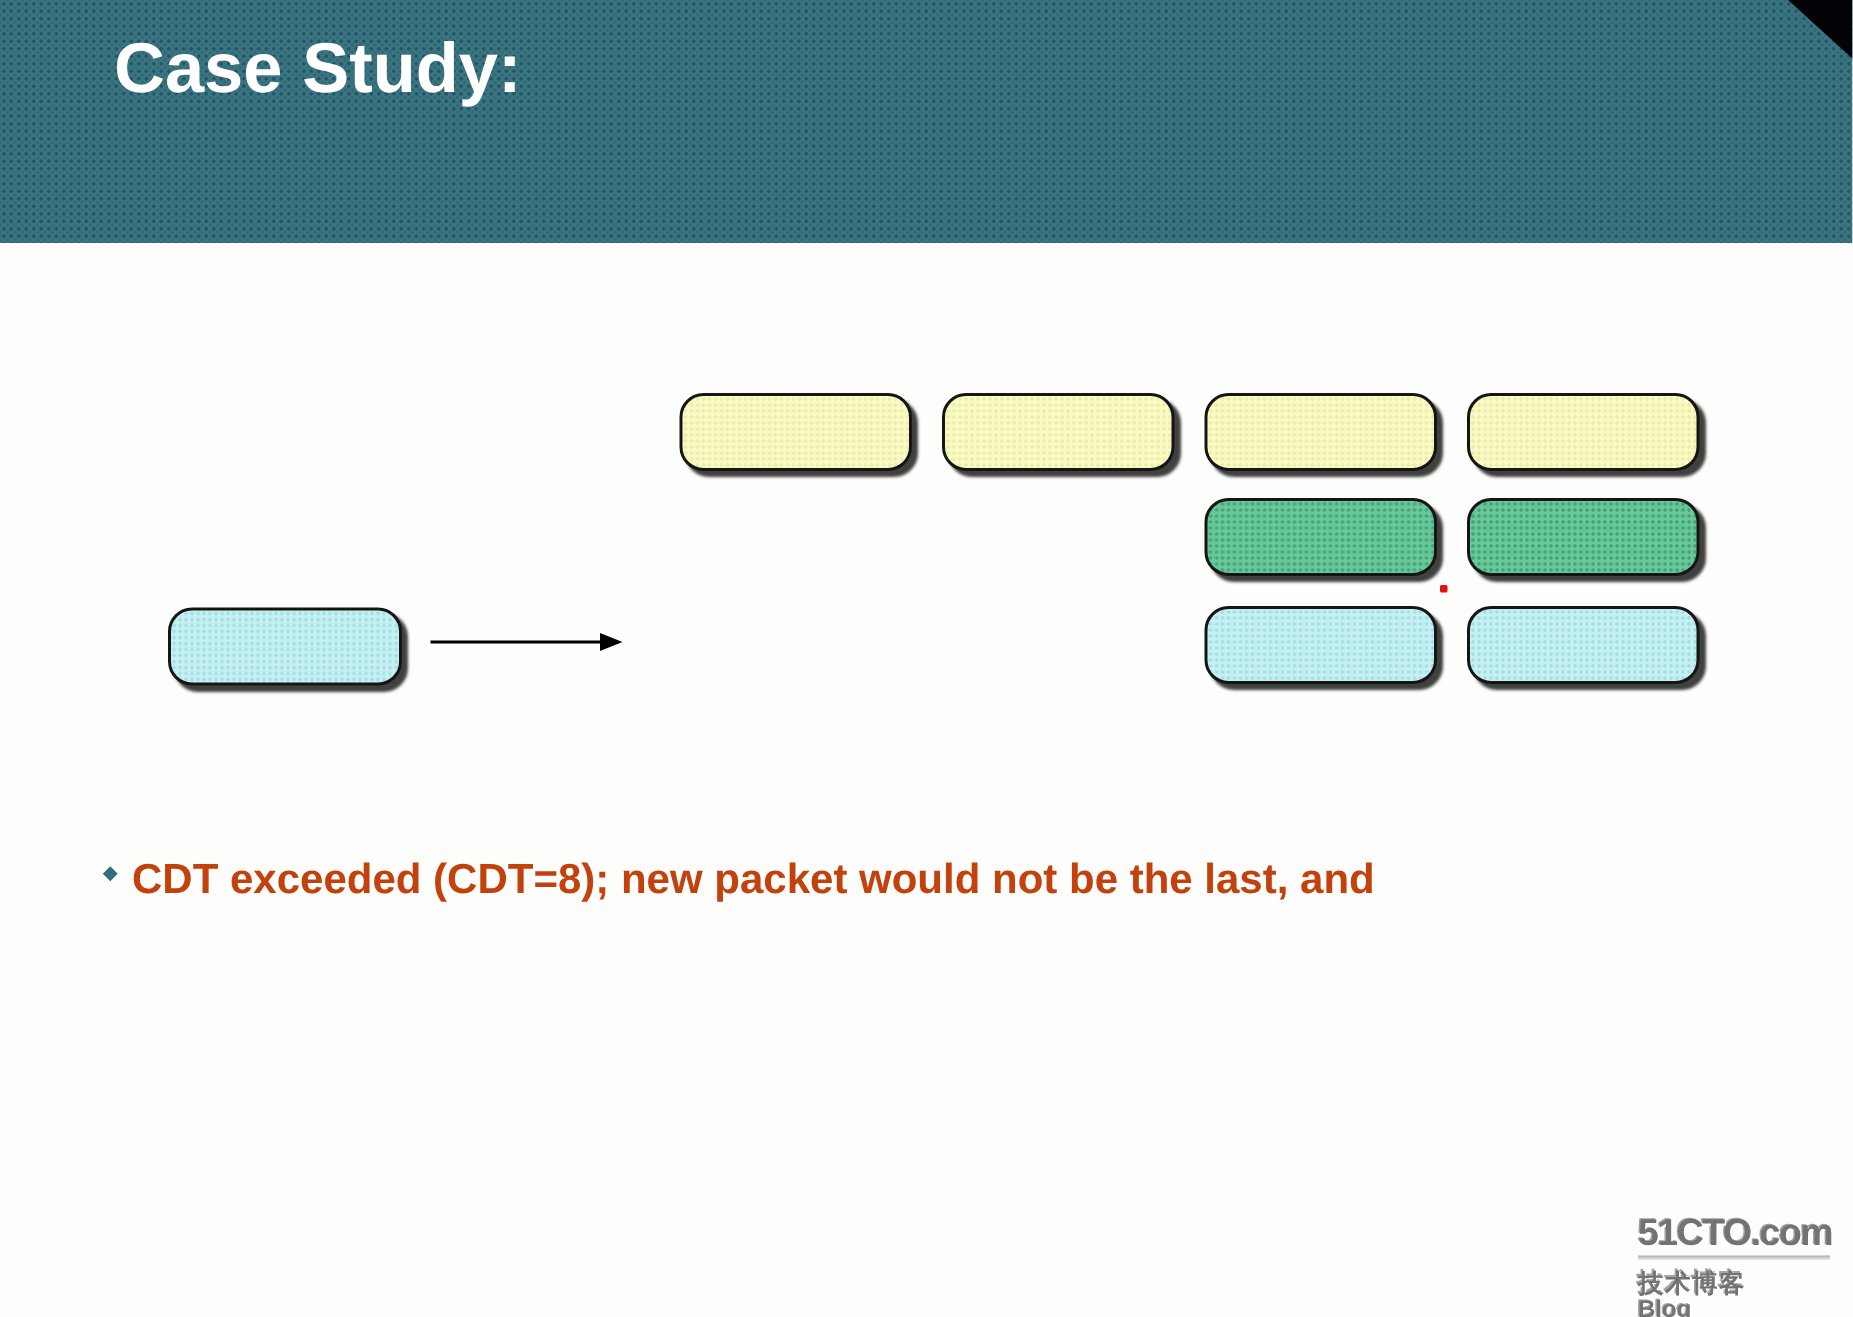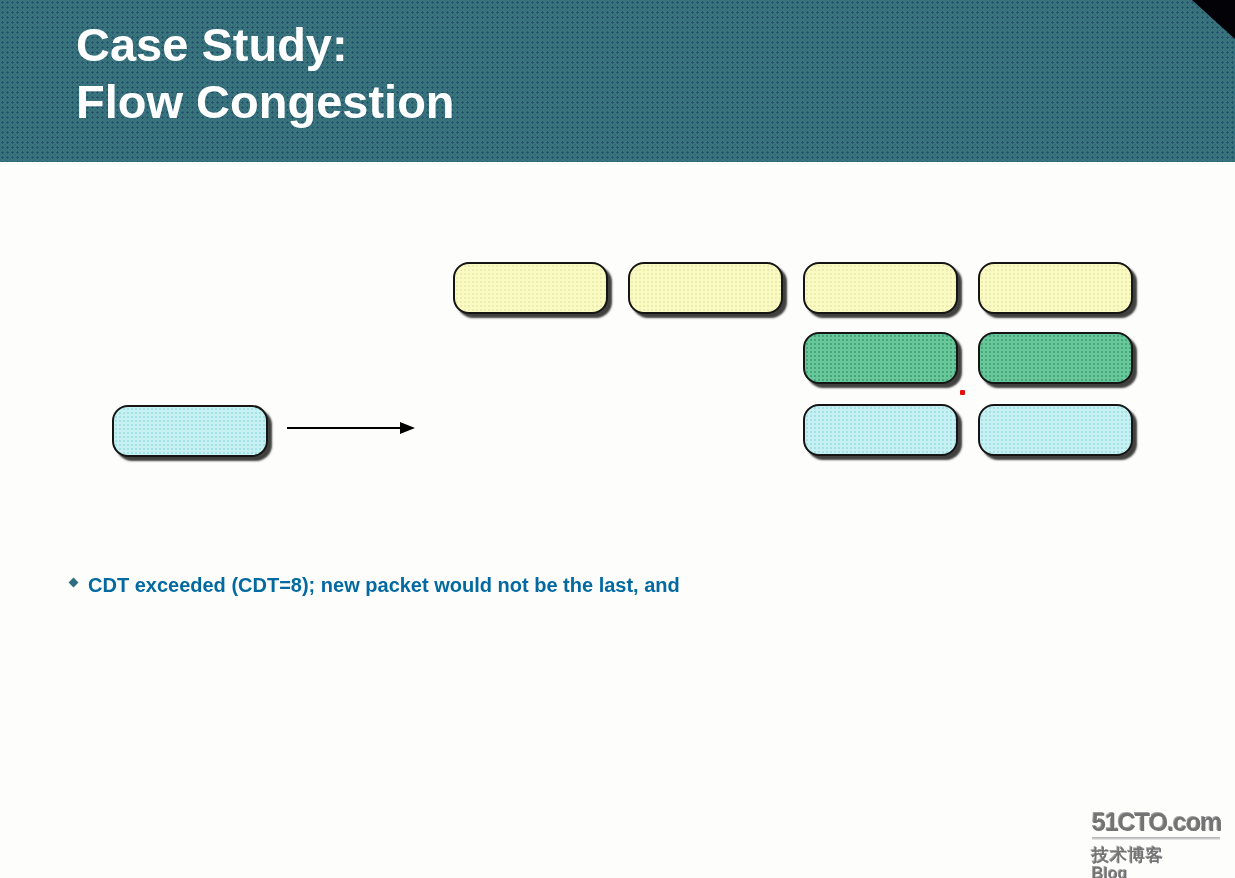--- a/index.html
+++ b/index.html
@@ -58,21 +58,21 @@
   
   .bullet-item {
     position:absolute; left:70px; top:566px; width:1040px;
     display:flex; align-items:flex-start;
   }
   .bullet-glyph {
     width:7px; height:7px; margin:13px 11px 0 0; flex:0 0 auto;
     background:#2F6E7E; transform:rotate(45deg);
   }
   .bullet-text {
-    font-size:20px; line-height:39px; font-weight:bold; color:#0369a1;
+    font-size:28px; line-height:39px; font-weight:bold; color:#c2410c;
   }
 
   
   .watermark {
     position:absolute; top:808px; right:11px; width:132px;
     color:#737373; text-align:left;
   }
   .wm-site {
     font-size:25px; font-weight:bold; letter-spacing:-1px; line-height:28px;
     text-shadow:1px 1px 0 #FFFFFF, -1px -1px 0 #9E9E9E;
@@ -93,21 +93,20 @@
     text-shadow:1px 1px 0 #FFFFFF, -1px -1px 0 #A4A4A4;
     text-decoration:underline;
   }
 </style>
 </head>
 <body>
 
 <div class="header">
   <div class="title">
     <div>Case Study:</div>
-    <div>Flow Congestion</div>
   </div>
 </div>
 <div class="corner-triangle"></div>
 
 <div class="diagram">
   <div class="packet packet-cyan incoming-packet"></div>
 
   <svg class="flow-arrow" width="130" height="16" viewBox="0 0 130 16">
     <line x1="1" y1="8" x2="116" y2="8" stroke="#000000" stroke-width="2"></line>
     <polygon points="114,2 129,8 114,14" fill="#000000"></polygon>

